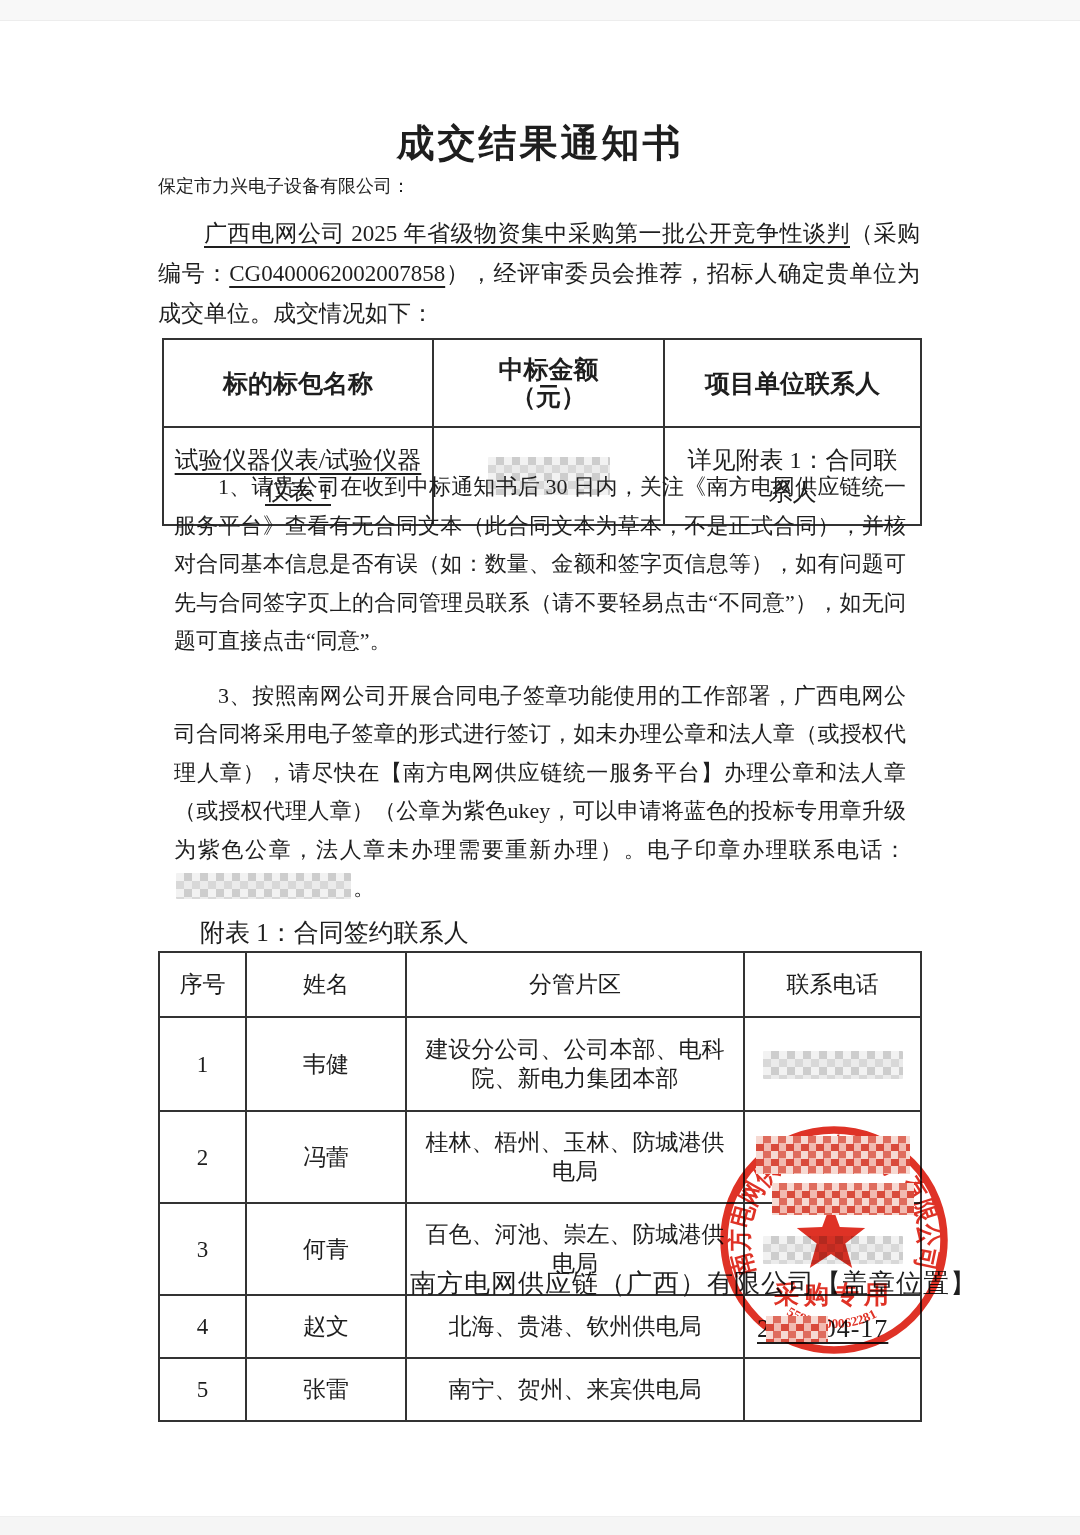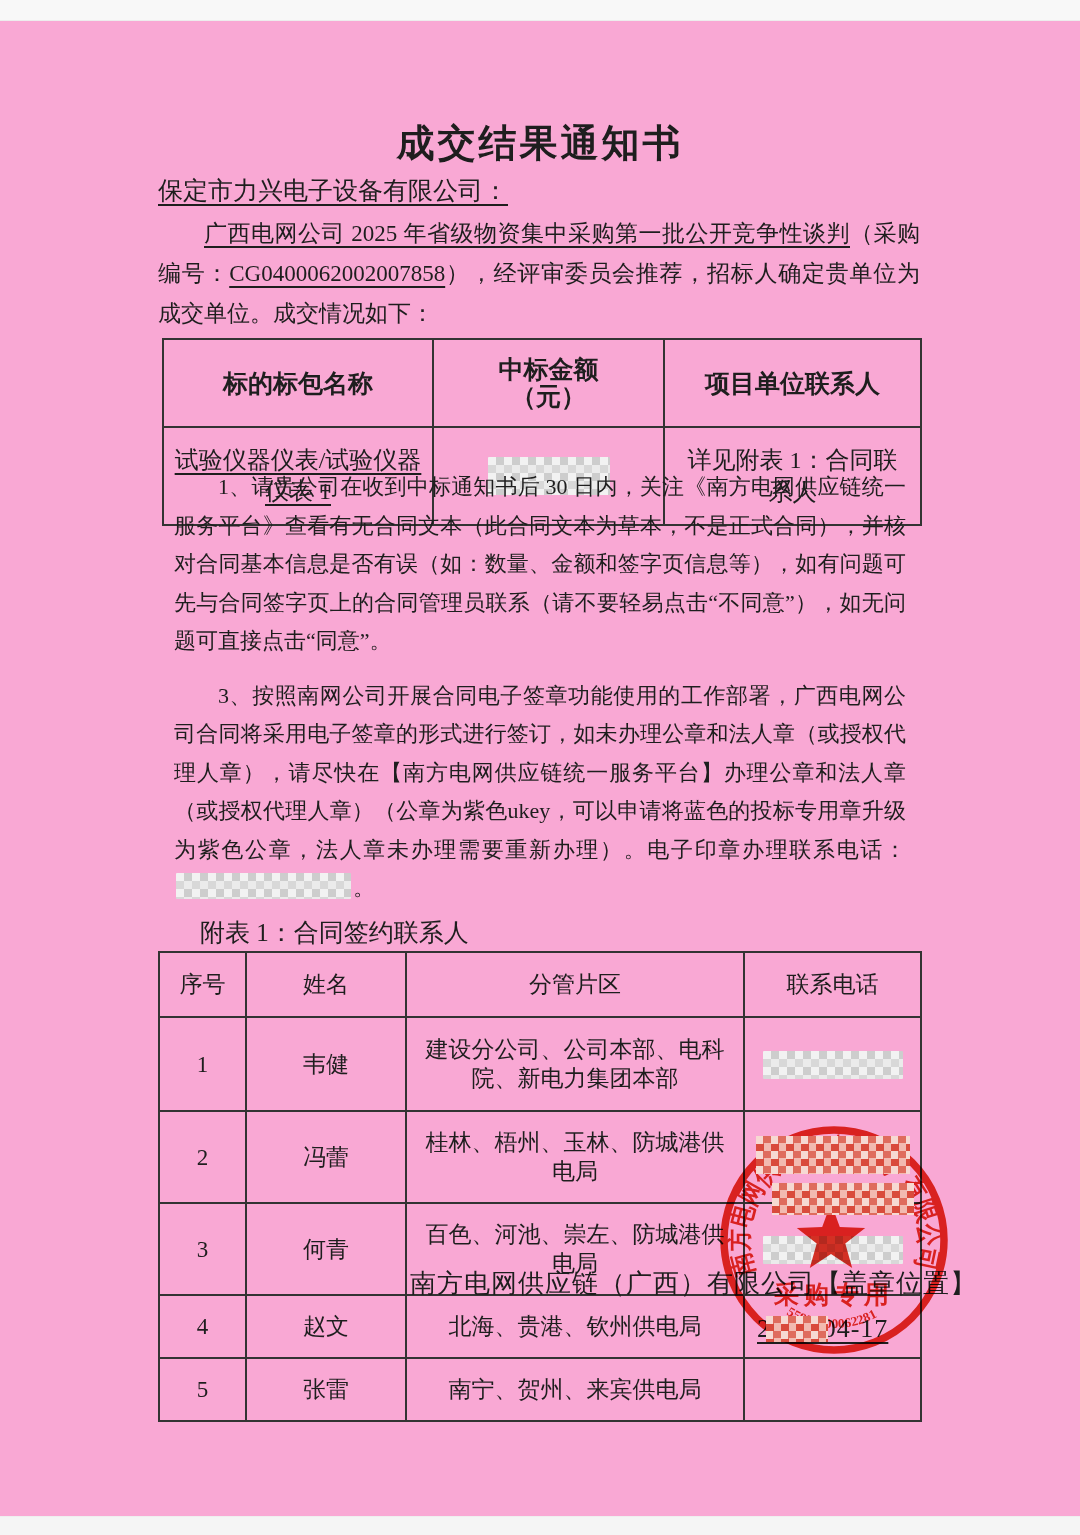--- a/index.html
+++ b/index.html
@@ -1,35 +1,35 @@
 <!DOCTYPE html>
 <html><head>
 <meta charset="utf-8">
 <style>
   html,body{margin:0;padding:0;background:#e9e9e9;}
   .page{
     position:relative;
     width:1080px;height:1535px;
     margin:0 auto;
-    background:#f9a8d4;
+    background:#ffffff;
     font-family:"Liberation Serif","DejaVu Serif",serif;
     color:#1e1e1e;
     overflow:hidden;
   }
   .scan-top{position:absolute;left:0;top:0;width:1080px;height:20px;background:#f8f8f8;border-bottom:1px solid #ededed;}
   .scan-bottom{position:absolute;left:0;top:1516px;width:1080px;height:19px;background:#f5f5f5;border-top:1px solid #efefef;}
 
   .title{
     position:absolute;left:0;top:118px;width:1080px;
     text-align:center;font-size:38px;font-weight:bold;letter-spacing:3px;
   }
   .addressee{
     position:absolute;left:158px;top:174px;
-    font-size:25px;
-    text-decoration:underline;text-underline-offset:5px;text-decoration-thickness:1.5px;
+    font-size:18px;
+    text-underline-offset:5px;text-decoration-thickness:1.5px;
   }
   .intro{
     position:absolute;left:158px;top:214px;width:762px;
     font-size:23px;line-height:40px;text-align:justify;text-indent:2em;
   }
   .u{text-decoration:underline;text-underline-offset:5px;text-decoration-thickness:1.5px;}
 
   table{border-collapse:collapse;table-layout:fixed;}
   td,th{border:2px solid #333;padding:16px;text-align:center;vertical-align:middle;font-weight:normal;}
 

